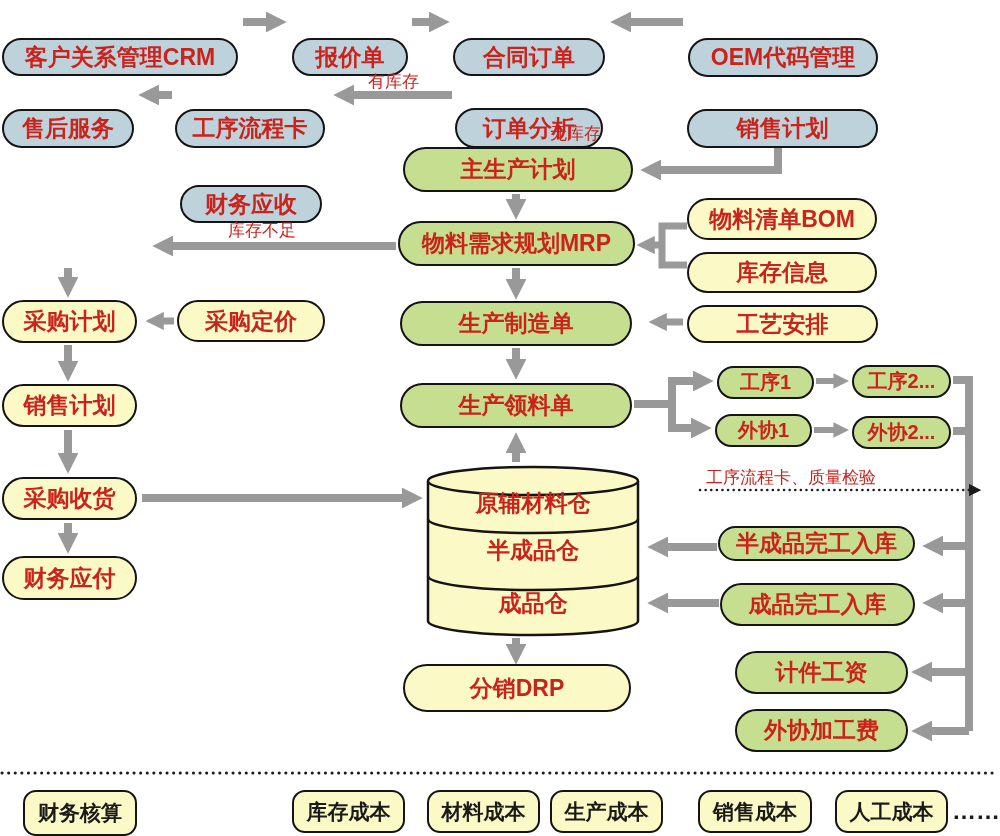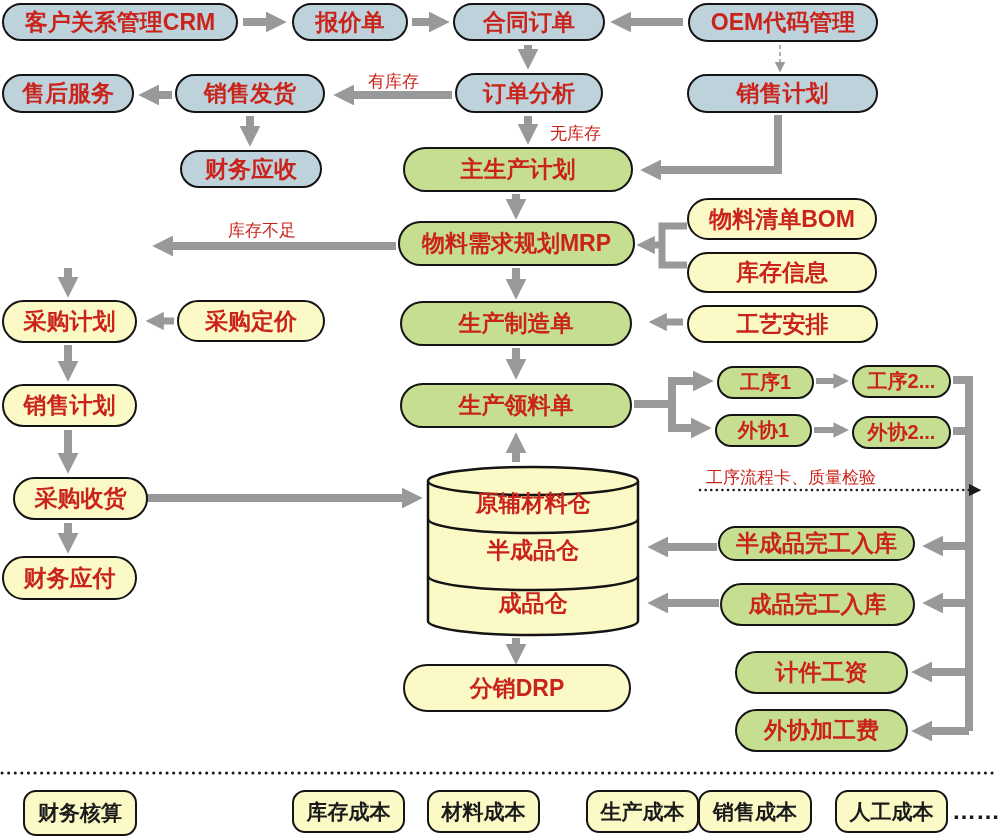--- a/index.html
+++ b/index.html
@@ -14,21 +14,21 @@
   #stage{
     position:relative;width:1000px;height:836px;overflow:hidden;
     font-family:"Liberation Sans","DejaVu Sans",sans-serif;
   }
   #wires{position:absolute;left:0;top:0;z-index:1;}
   .node{
     position:absolute;z-index:2;display:flex;align-items:center;justify-content:center;
     border:2.5px solid var(--ink);border-radius:999px;box-sizing:border-box;
     font-weight:bold;font-size:23px;color:var(--red);white-space:nowrap;
   }
-  .blue{background:var(--blue);}
+  .blue{background:var(--blue);margin-top:35px;}
   .green{background:var(--green);}
   .yellow{background:var(--yellow);}
   .sm{font-size:20px;}
   .lbl{
     position:absolute;z-index:3;color:var(--red);font-weight:normal;font-size:17px;
     white-space:nowrap;
   }
   .wh-label{
     position:absolute;z-index:3;left:428px;width:210px;text-align:center;
     font-weight:bold;font-size:23px;color:var(--red);white-space:nowrap;
@@ -116,58 +116,58 @@
       <path d="M428 519 A105 14 0 0 0 638 519" fill="none"></path>
       <path d="M428 576 A105 14 0 0 0 638 576" fill="none"></path>
     </g>
   </svg>
 
   <div class="node blue" style="left:2px;top:3px;width:236px;height:38px">客户关系管理CRM</div>
   <div class="node blue" style="left:292px;top:3px;width:116px;height:38px">报价单</div>
   <div class="node blue" style="left:453px;top:3px;width:152px;height:38px">合同订单</div>
   <div class="node blue" style="left:688px;top:3px;width:190px;height:39px">OEM代码管理</div>
   <div class="node blue" style="left:2px;top:74px;width:132px;height:39px">售后服务</div>
-  <div class="node blue" style="left:175px;top:74px;width:150px;height:39px">销售发货</div>
+  <div class="node blue" style="left:175px;top:74px;width:150px;height:39px">工序流程卡</div>
   <div class="node blue" style="left:455px;top:73px;width:148px;height:40px">订单分析</div>
   <div class="node blue" style="left:687px;top:74px;width:191px;height:39px">销售计划</div>
   <div class="node blue" style="left:180px;top:150px;width:142px;height:38px">财务应收</div>
 
   <div class="node green" style="left:403px;top:147px;width:230px;height:45px">主生产计划</div>
   <div class="node green" style="left:398px;top:221px;width:237px;height:45px">物料需求规划MRP</div>
   <div class="node green" style="left:400px;top:301px;width:232px;height:45px">生产制造单</div>
   <div class="node green" style="left:400px;top:383px;width:232px;height:45px">生产领料单</div>
   <div class="node green sm" style="left:717px;top:366px;width:97px;height:33px">工序1</div>
   <div class="node green sm" style="left:852px;top:365px;width:99px;height:33px">工序2...</div>
   <div class="node green sm" style="left:715px;top:414px;width:97px;height:33px">外协1</div>
   <div class="node green sm" style="left:852px;top:416px;width:99px;height:33px">外协2...</div>
   <div class="node green" style="left:718px;top:526px;width:197px;height:35px">半成品完工入库</div>
   <div class="node green" style="left:720px;top:583px;width:195px;height:43px">成品完工入库</div>
   <div class="node green" style="left:735px;top:651px;width:173px;height:43px">计件工资</div>
   <div class="node green" style="left:735px;top:709px;width:173px;height:43px">外协加工费</div>
 
   <div class="node yellow" style="left:2px;top:300px;width:135px;height:43px">采购计划</div>
   <div class="node yellow" style="left:177px;top:300px;width:148px;height:42px">采购定价</div>
   <div class="node yellow" style="left:2px;top:384px;width:135px;height:43px">销售计划</div>
-  <div class="node yellow" style="left:13px;top:477px;width:135px;height:43px">采购收货</div>
+  <div class="node yellow" style="left:2px;top:477px;width:135px;height:43px">采购收货</div>
   <div class="node yellow" style="left:2px;top:556px;width:135px;height:44px">财务应付</div>
   <div class="node yellow" style="left:687px;top:198px;width:190px;height:42px">物料清单BOM</div>
   <div class="node yellow" style="left:687px;top:252px;width:190px;height:41px">库存信息</div>
   <div class="node yellow" style="left:687px;top:305px;width:191px;height:38px">工艺安排</div>
   <div class="node yellow" style="left:403px;top:664px;width:228px;height:48px">分销DRP</div>
 
   <div class="wh-label" style="top:488px">原辅材料仓</div>
   <div class="wh-label" style="top:535px">半成品仓</div>
   <div class="wh-label" style="top:588px">成品仓</div>
 
   <span class="lbl" style="left:368px;top:70px">有库存</span>
   <span class="lbl" style="left:550px;top:122px">无库存</span>
   <span class="lbl" style="left:228px;top:219px">库存不足</span>
   <span class="lbl" style="left:706px;top:466px">工序流程卡、质量检验</span>
 
   <div class="cost" style="left:23px;top:790px;width:114px;height:46px">财务核算</div>
   <div class="cost" style="left:292px;top:790px;width:113px;height:43px">库存成本</div>
   <div class="cost" style="left:427px;top:790px;width:113px;height:43px">材料成本</div>
-  <div class="cost" style="left:586px;top:790px;width:113px;height:43px">生产成本</div>
+  <div class="cost" style="left:550px;top:790px;width:113px;height:43px">生产成本</div>
   <div class="cost" style="left:698px;top:790px;width:114px;height:43px">销售成本</div>
   <div class="cost" style="left:835px;top:790px;width:113px;height:43px">人工成本</div>
   <span class="dots" style="left:952px;top:797px">……</span>
 
 </div>
 
 </body></html>

